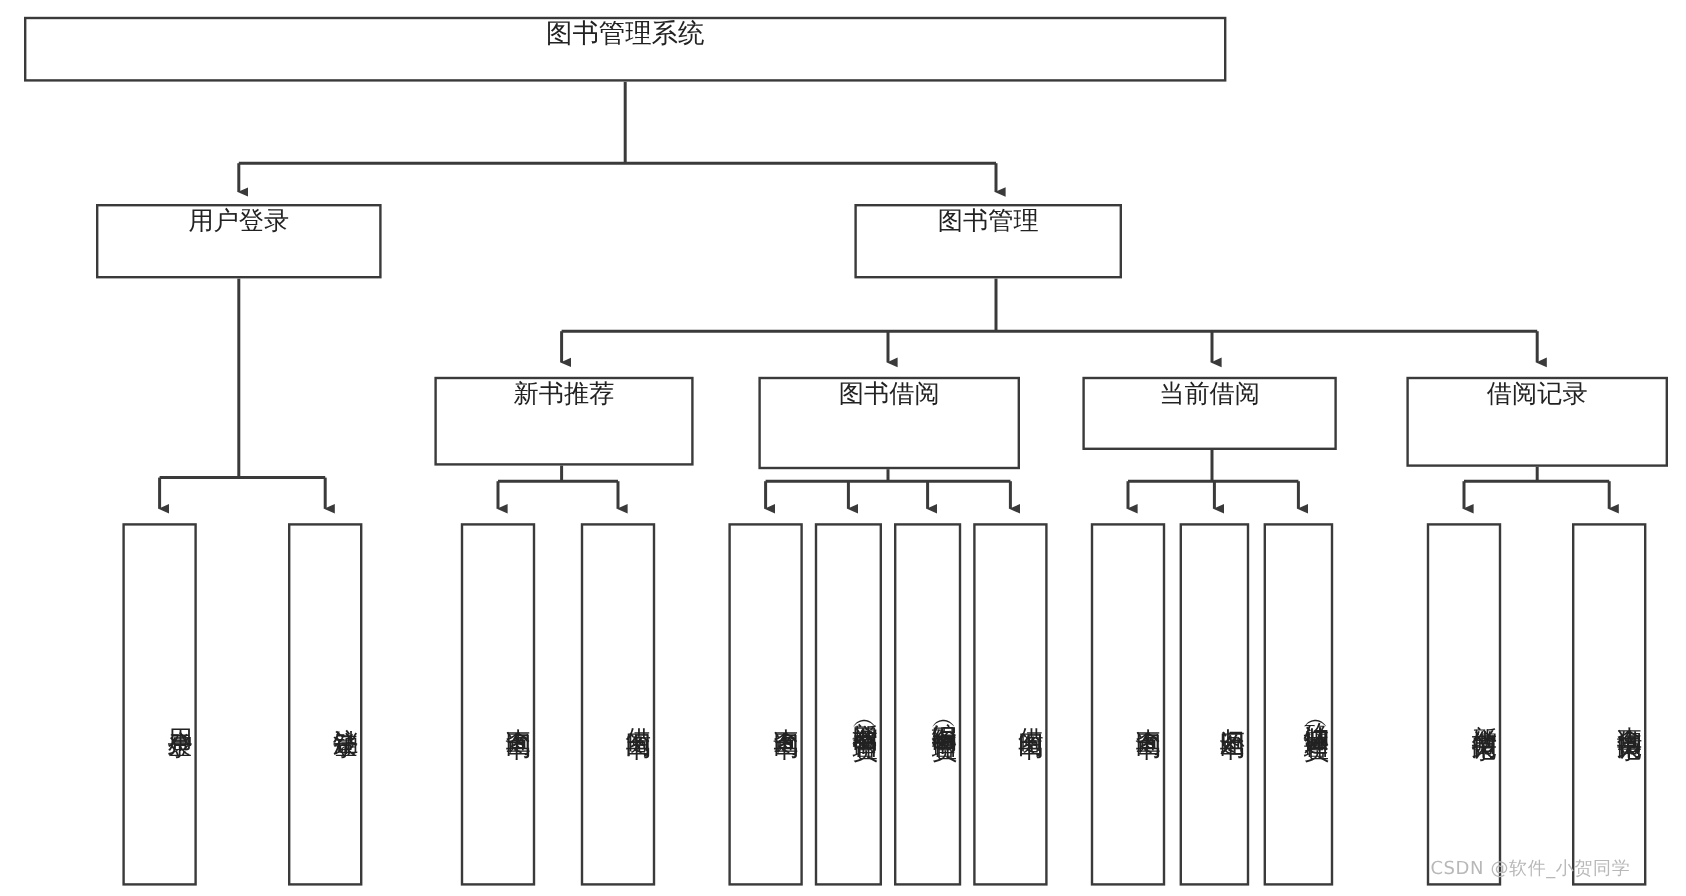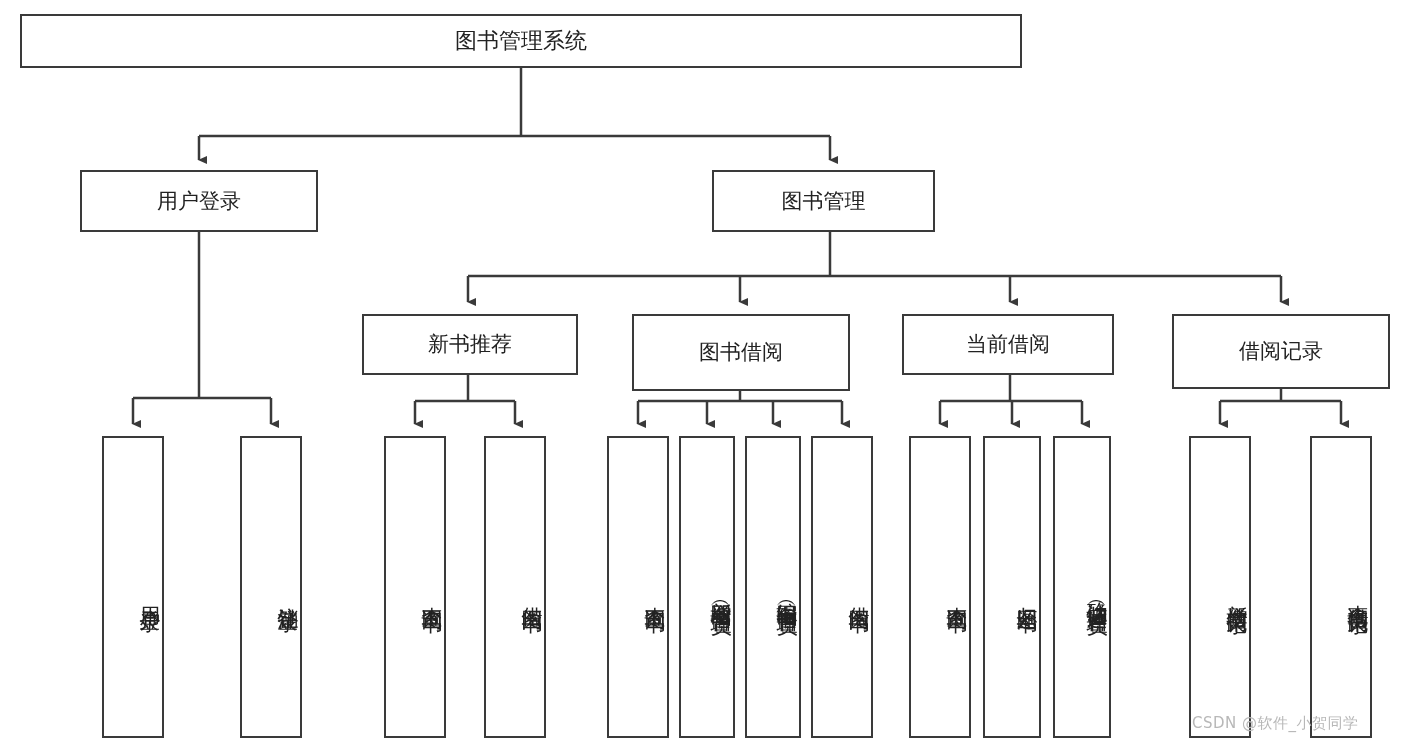--- a/index.html
+++ b/index.html
@@ -24,21 +24,21 @@
     width: 1405px;
     height: 747px;
     pointer-events: none;
   }
   .node {
     position: absolute;
     box-sizing: border-box;
     border: 2px solid #3a3a3a;
     background: #ffffff;
     display: flex;
-    align-items: center;
+    align-items: flex-start;
     justify-content: center;
     color: #222222;
     line-height: 1.15;
   }
   .node.h {
     font-size: 21px;
   }
   .node.root {
     font-size: 22px;
   }
@@ -121,21 +121,21 @@
     <span class="label">图书管理系统</span>
   </div>
 
   <div class="node h" style="left:80px;top:170px;width:238px;height:62px;">
     <span class="label">用户登录</span>
   </div>
   <div class="node h" style="left:712px;top:170px;width:223px;height:62px;">
     <span class="label">图书管理</span>
   </div>
 
-  <div class="node h" style="left:362px;top:314px;width:216px;height:61px;">
+  <div class="node h" style="left:362px;top:314px;width:216px;height:74px;">
     <span class="label">新书推荐</span>
   </div>
   <div class="node h" style="left:632px;top:314px;width:218px;height:77px;">
     <span class="label">图书借阅</span>
   </div>
   <div class="node h" style="left:902px;top:314px;width:212px;height:61px;">
     <span class="label">当前借阅</span>
   </div>
   <div class="node h" style="left:1172px;top:314px;width:218px;height:75px;">
     <span class="label">借阅记录</span>

